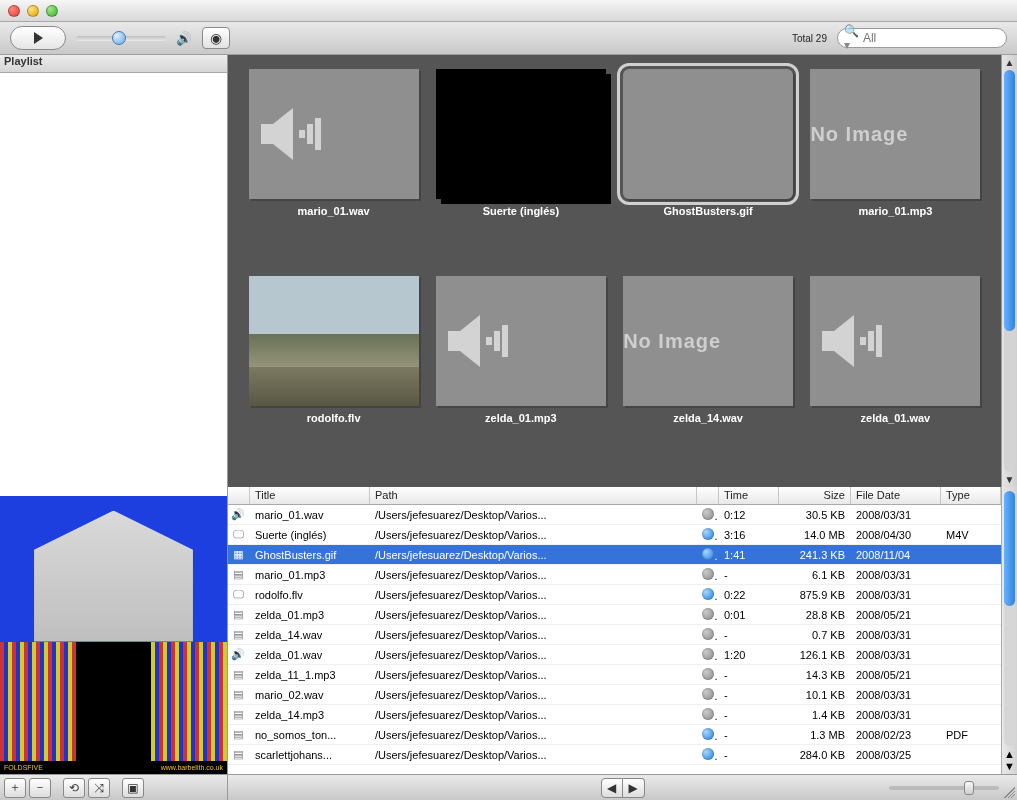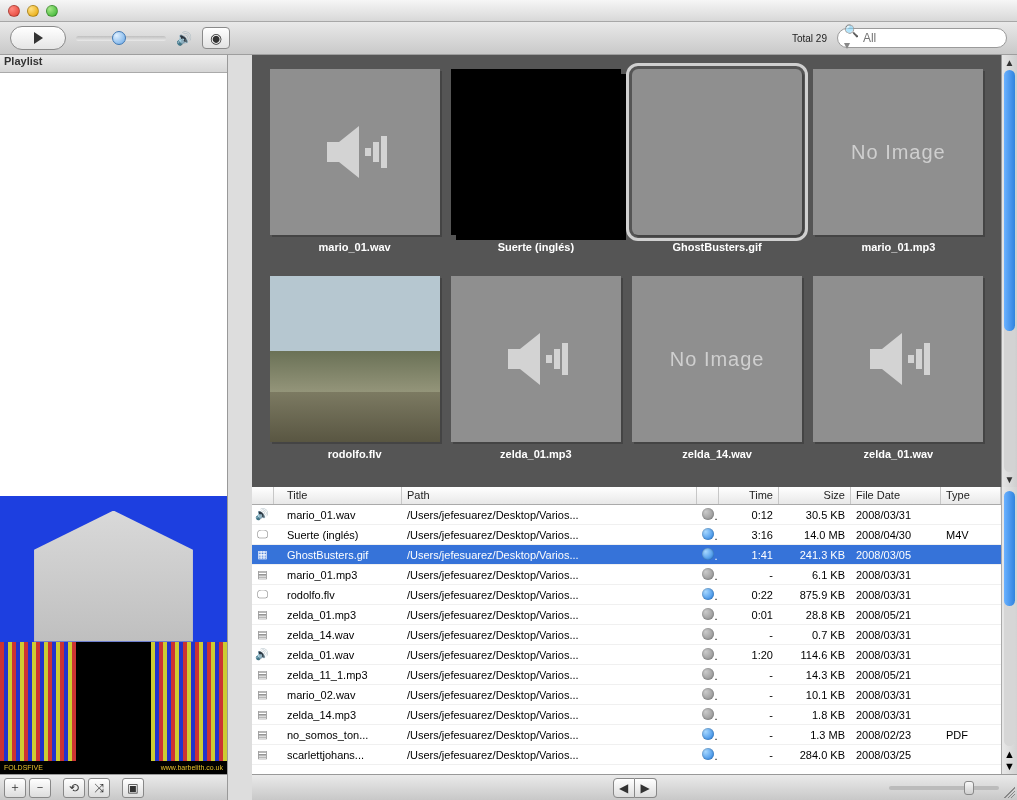--- a/index.html
+++ b/index.html
@@ -101,21 +101,20 @@
   .search-field .mag { font-size:12px; }
   .search-field input {
     border:none; outline:none; font-size:12px; flex:1; color:#701a75;
     background:transparent;
   }
 
   
   .main {
     display:flex;
     height: calc(100% - 22px - 33px);
-    gap: 24px;
   }
   .left-col {
     width: 228px;
     display:flex; flex-direction: column;
     border-right: 1px solid #999;
     background:#fff;
   }
   .playlist-header {
     height: 18px;
     background: linear-gradient(#ececec,#d6d6d6);
@@ -177,24 +176,24 @@
     border-left:1px solid #999;
     display:flex;flex-direction:column;align-items:center;
     padding:2px 0;
   }
   .vscroll .track{ flex:1; width:11px; background:#d3d3d3; border-radius:6px; position:relative;margin:2px 0;}
   .vscroll .thumb{ position:absolute;top:0;left:0;right:0;height:65%; background:linear-gradient(to right,#6ab1ff,#2f83df); border-radius:6px;}
   .vscroll .arrow{ font-size:10px;color:#333; }
 
   .thumb-cell { display:flex; flex-direction:column; align-items:center; gap:6px;}
   .thumb-box {
-    width: 170px; height: 166px;
+    width: 170px; height: 130px;
     background:#8f8f8f;
-    display:flex; align-items:center; justify-content:center;
-    color:#bbb; font-size:20px; font-weight:normal;
+    display:flex; align-items:center; 
+    color:#bbb; font-size:20px; font-weight:bold;
     box-shadow: 2px 2px 0 #444;
   }
   .thumb-box.black { background:#000; box-shadow: 5px 5px 0 #000; }
   .thumb-box.selected { outline:3px solid #d0d0d0; outline-offset:3px; border-radius:6px;}
   .thumb-box.ghost { padding:0; display:flex;flex-direction:column;}
   .thumb-label {
     color:#fff; font-size:11px; font-weight:bold;
     text-align:center; max-width:170px; overflow:hidden; text-overflow:ellipsis; white-space:nowrap;
   }
   .speaker-svg { width:80px; height:80px; }
@@ -221,24 +220,24 @@
   .tbl { flex:1; overflow:hidden; }
   .thead {
     height:18px;
     display:flex;
     background:linear-gradient(#fff,#e8e8e8);
     border-bottom:1px solid #aaa;
     font-weight:normal; color:#222;
   }
   .th { border-right:1px solid #c7c7c7; padding: 2px 5px; }
   .col-icon{width:22px;}
-  .col-title{width:120px;margin-left:8px;}
+  .col-title{width:120px;}
   .col-path{flex:1;}
   .col-st{width:22px;}
-  .col-time{width:60px;text-align:right;}
+  .col-time{width:60px;text-align:left;}
   .col-size{width:72px;text-align:right;}
   .col-date{width:90px;}
   .col-type{width:60px;}
   .tbody .row{
     display:flex; height:20px; align-items:center;
     border-bottom:1px solid #f0f0f0;
   }
   .td{padding:2px 5px; border-right:1px solid transparent;overflow:hidden;text-overflow:ellipsis;white-space:nowrap;}
   .row.sel{background:#3673d9;color:#fff;}
   .cell-icon{font-size:11px;color:#777;display:flex;align-items:center;justify-content:center;}
@@ -469,21 +468,21 @@
               <div class="td col-date">2008/04/30</div>
               <div class="td col-type">M4V</div>
             </div>
             <div class="row sel">
               <div class="td col-icon cell-icon">▦</div>
               <div class="td col-title">GhostBusters.gif</div>
               <div class="td col-path">/Users/jefesuarez/Desktop/Varios...</div>
               <div class="td col-st"><span class="status-dot blue"></span></div>
               <div class="td col-time">1:41</div>
               <div class="td col-size">241.3 KB</div>
-              <div class="td col-date">2008/03/05</div>
+              <div class="td col-date">2008/11/04</div>
               <div class="td col-type"></div>
             </div>
             <div class="row">
               <div class="td col-icon cell-icon">▤</div>
               <div class="td col-title">mario_01.mp3</div>
               <div class="td col-path">/Users/jefesuarez/Desktop/Varios...</div>
               <div class="td col-st"><span class="status-dot gray"></span></div>
               <div class="td col-time">-</div>
               <div class="td col-size">6.1 KB</div>
               <div class="td col-date">2008/03/31</div>
@@ -518,21 +517,21 @@
               <div class="td col-size">0.7 KB</div>
               <div class="td col-date">2008/03/31</div>
               <div class="td col-type"></div>
             </div>
             <div class="row">
               <div class="td col-icon cell-icon">🔊</div>
               <div class="td col-title">zelda_01.wav</div>
               <div class="td col-path">/Users/jefesuarez/Desktop/Varios...</div>
               <div class="td col-st"><span class="status-dot gray"></span></div>
               <div class="td col-time">1:20</div>
-              <div class="td col-size">114.6 KB</div>
+              <div class="td col-size">126.1 KB</div>
               <div class="td col-date">2008/03/31</div>
               <div class="td col-type"></div>
             </div>
             <div class="row">
               <div class="td col-icon cell-icon">▤</div>
               <div class="td col-title">zelda_11_1.mp3</div>
               <div class="td col-path">/Users/jefesuarez/Desktop/Varios...</div>
               <div class="td col-st"><span class="status-dot gray"></span></div>
               <div class="td col-time">-</div>
               <div class="td col-size">14.3 KB</div>
@@ -548,21 +547,21 @@
               <div class="td col-size">10.1 KB</div>
               <div class="td col-date">2008/03/31</div>
               <div class="td col-type"></div>
             </div>
             <div class="row">
               <div class="td col-icon cell-icon">▤</div>
               <div class="td col-title">zelda_14.mp3</div>
               <div class="td col-path">/Users/jefesuarez/Desktop/Varios...</div>
               <div class="td col-st"><span class="status-dot gray"></span></div>
               <div class="td col-time">-</div>
-              <div class="td col-size">1.8 KB</div>
+              <div class="td col-size">1.4 KB</div>
               <div class="td col-date">2008/03/31</div>
               <div class="td col-type"></div>
             </div>
             <div class="row">
               <div class="td col-icon cell-icon">▤</div>
               <div class="td col-title">no_somos_ton...</div>
               <div class="td col-path">/Users/jefesuarez/Desktop/Varios...</div>
               <div class="td col-st"><span class="status-dot blue"></span></div>
               <div class="td col-time">-</div>
               <div class="td col-size">1.3 MB</div>

